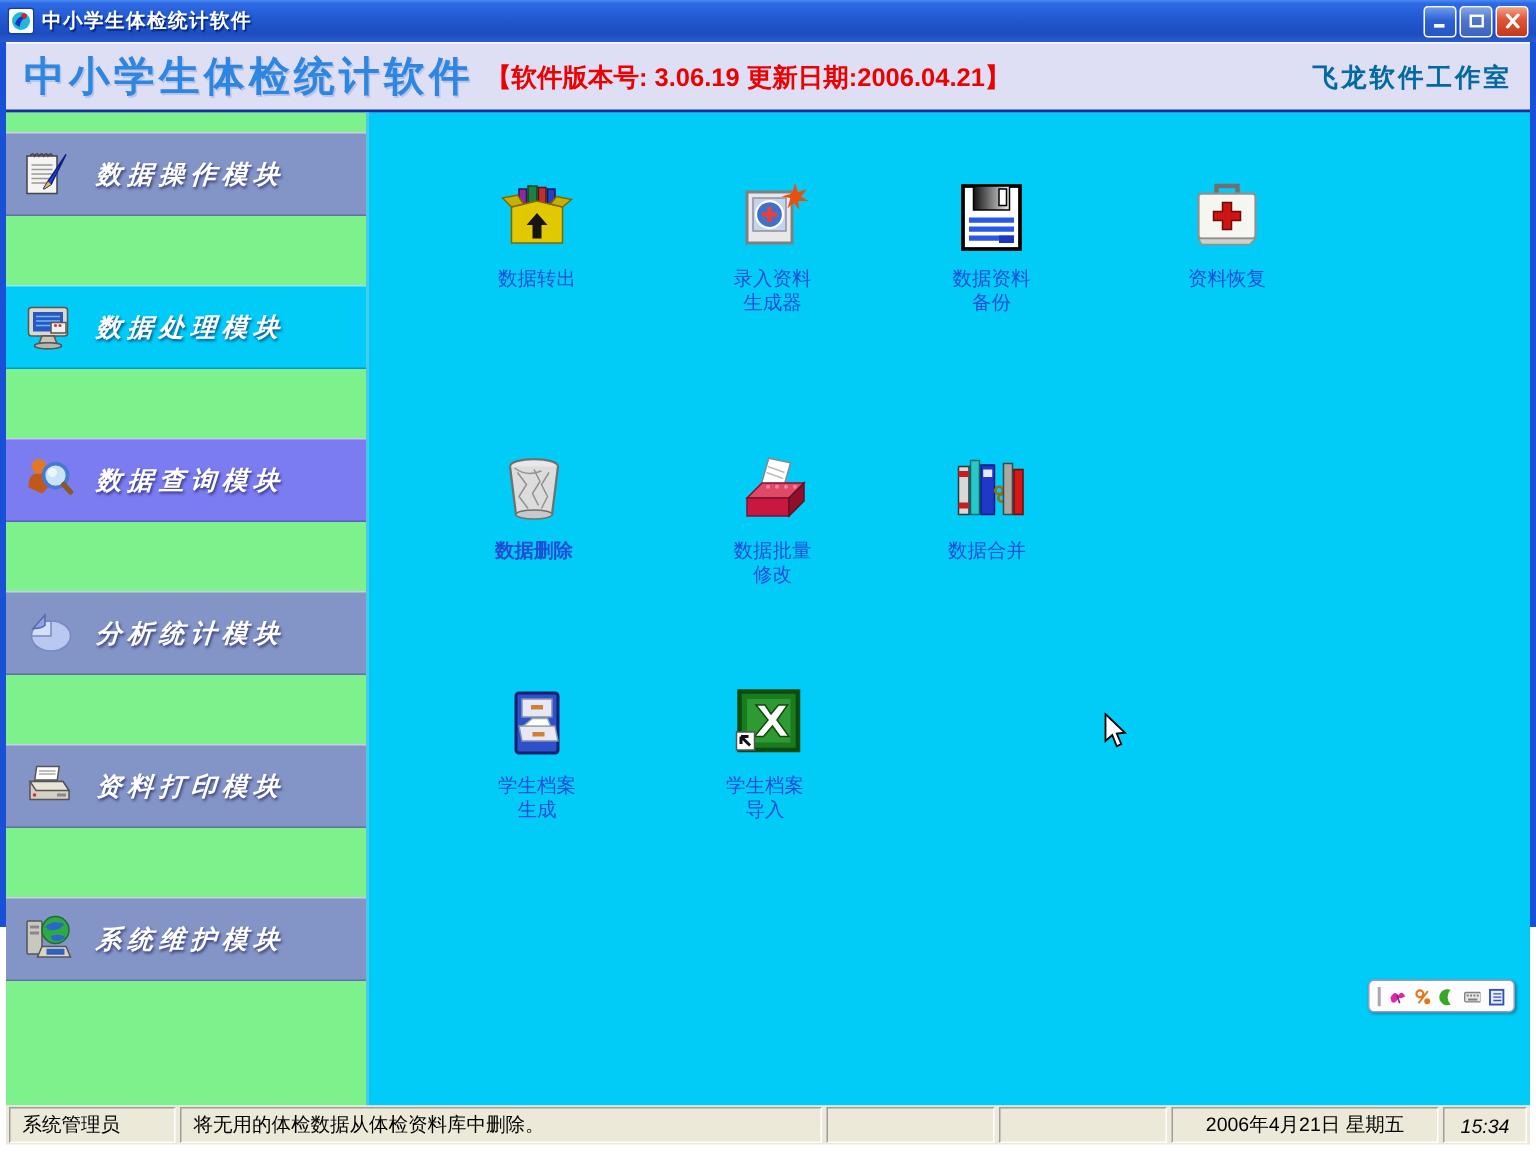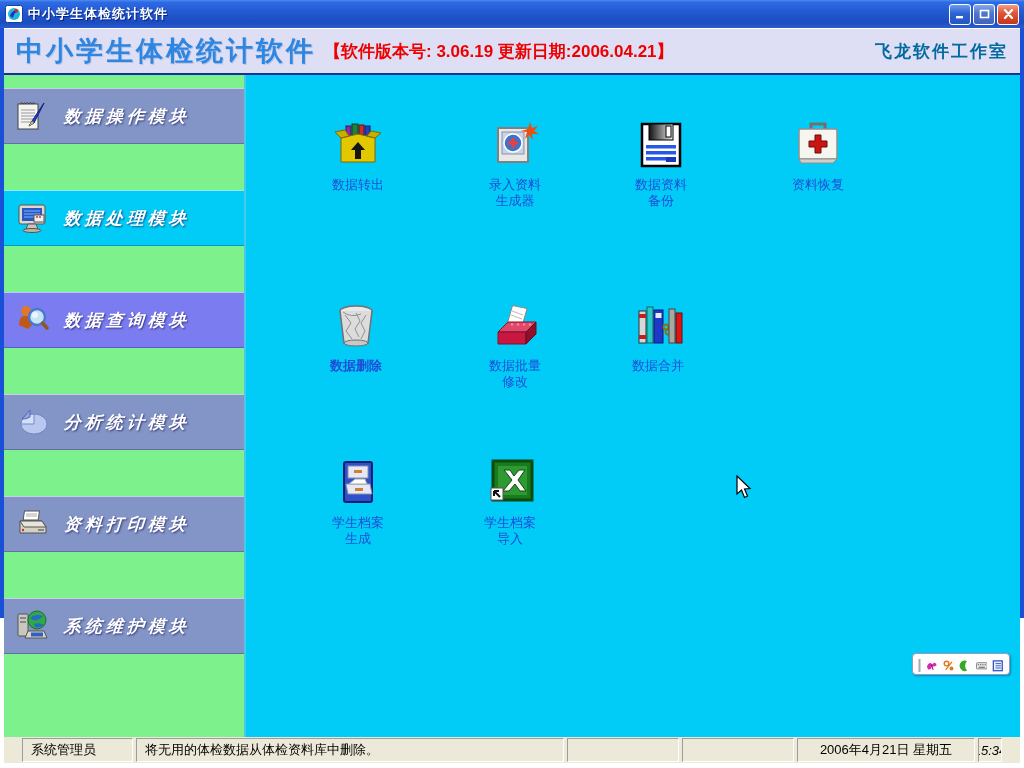--- a/index.html
+++ b/index.html
@@ -75,21 +75,21 @@
   }
   .lb-ic { width:13px; height:13px; display:inline-block; }
   .lb-grip { width:3px; height:13px; }
 
   
   .cursor { position:absolute; left:489px; top:400px; width:20px; height:26px; pointer-events:none; }
 
   
   .statusbar {
     position:absolute; left:4px; top:737px; width:1016px; height:26px;
-    background:#ECE9D8; display:flex; align-items:stretch; padding:1px 18px; gap:3px;
+    background:#ECE9D8; display:flex; align-items:stretch; padding:1px 2px; gap:3px;
   }
   .sp {
     border:1px solid; border-color:#9D9DA1 #FFFFFF #FFFFFF #9D9DA1;
     font-size:13px; color:#000; display:flex; align-items:center; padding:0 8px;
     background:#ECE9D8; overflow:hidden; white-space:nowrap;
   }
   .sp1 { width:111px; }
   .sp2 { width:428px; }
   .sp3 { width:112px; }
   .sp4 { width:112px; }

